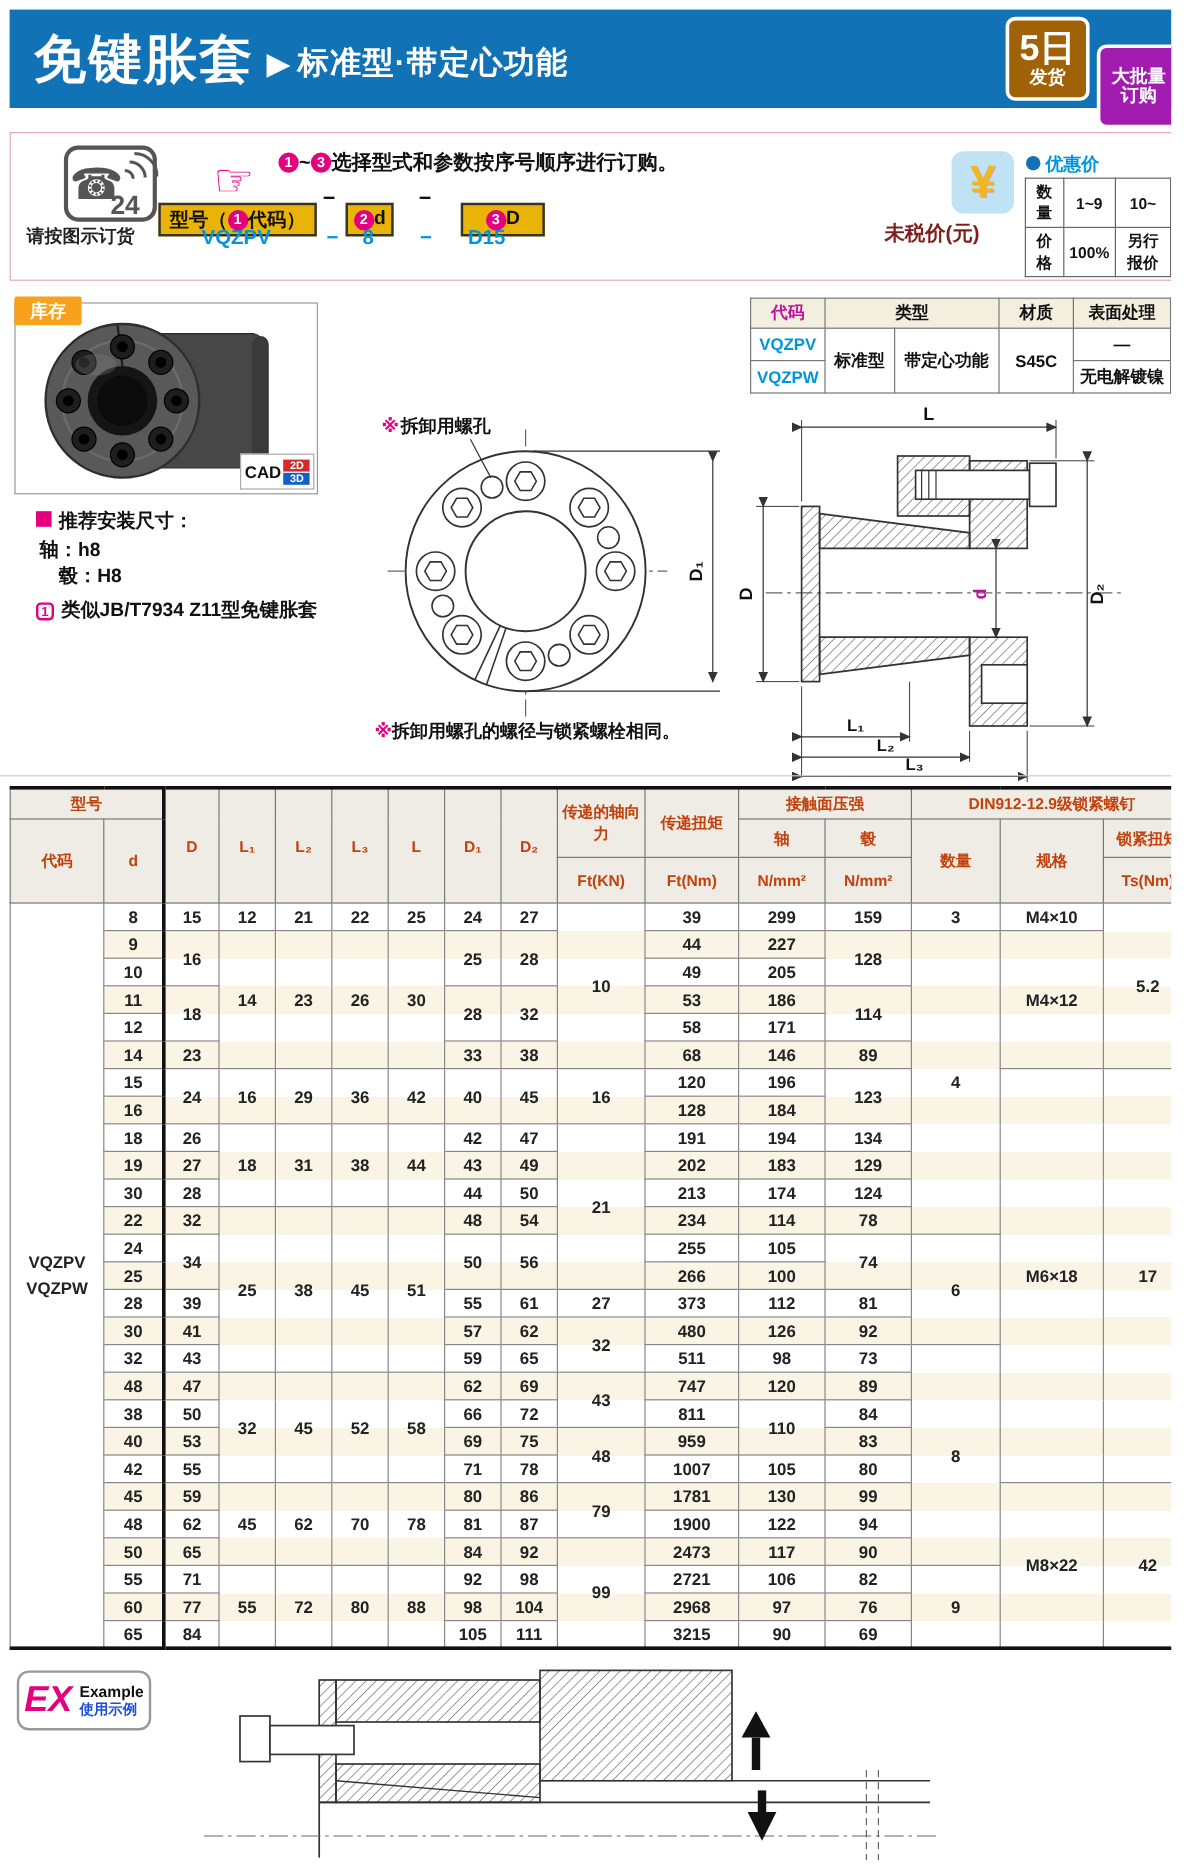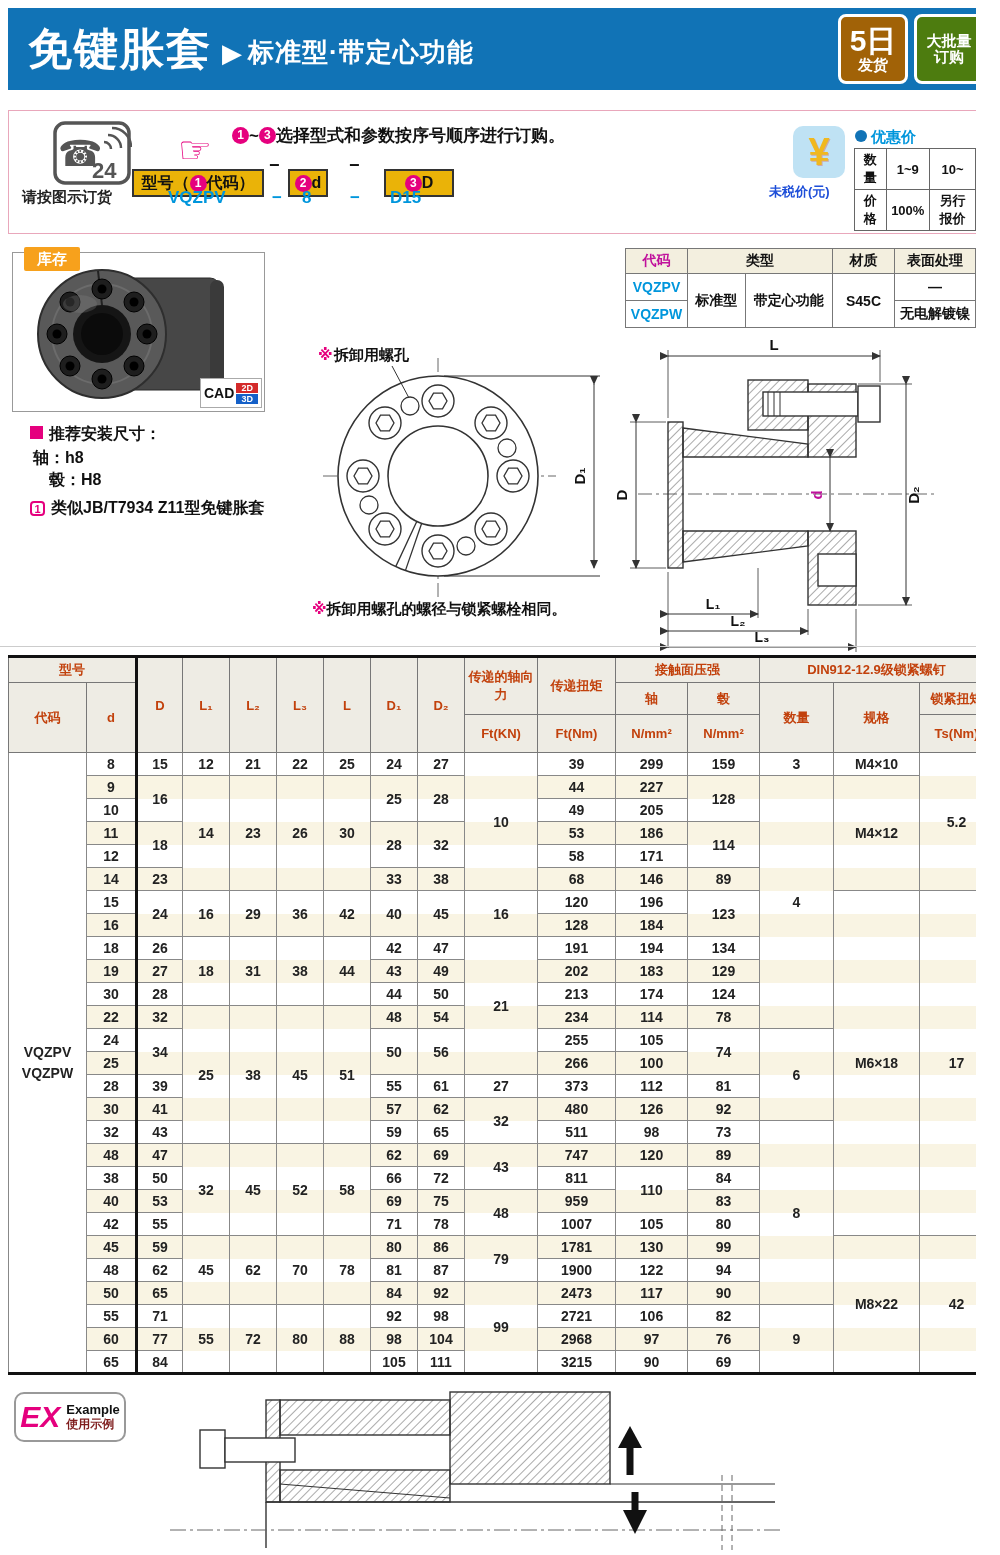--- a/index.html
+++ b/index.html
@@ -10,50 +10,50 @@
 
   
   .banner { left:8px; top:8px; width:984px; height:82px; background:#1173b6; display:flex; align-items:center; }
   .banner-title { color:#fff; font-weight:bold; font-size:44px; margin-left:20px; letter-spacing:2px; }
   .banner-arrow { color:#fff; font-size:26px; margin:8px 6px 0 10px; }
   .banner-sub { color:#fff; font-weight:bold; font-size:26px; margin-top:6px; letter-spacing:1px; }
   .badges { position:absolute; right:8px; top:6px; display:flex; gap:6px; }
   .badge { width:70px; height:70px; border:3px solid #fff; border-radius:8px; color:#fff; font-weight:bold;
            display:flex; flex-direction:column; align-items:center; justify-content:center; line-height:1.05; }
   .badge-pink { background:#a16207; }
-  .badge-purple { background:#4d7c0f; }
+  .badge-purple { background:#a21caf;margin-top:23px; }
   .badge .big { font-size:30px; }
   .badge .small { font-size:15px; }
 
   
   .order-box { left:8px; top:110px; width:984px; height:124px; border:1px solid #e9a7bb; background:#fff; }
   .phone-caption { left:22px; top:188px; width:140px; font-size:15px; font-weight:bold; color:#222; }
   .finger { left:178px; top:128px; font-size:38px; color:#e5007e; }
   .circle-num { display:inline-block; width:17px; height:17px; border-radius:50%; background:#e5007e; color:#fff;
                 font-size:12px; line-height:17px; text-align:center; font-weight:bold; vertical-align:2px; }
   .instruction { left:232px; top:124px; font-size:17px; font-weight:bold; color:#111; }
   .fmt-row { left:132px; top:153px; width:520px; height:28px; }
   .fmt-box { position:absolute; top:16px; height:28px; border:2px solid #333; background:#eab308; font-size:16px;
              font-weight:bold; color:#111; display:flex; align-items:center; justify-content:center; }
   .fmt-dash { position:absolute; top:2px; font-size:18px; font-weight:bold; color:#111; }
   .ex-row { left:132px; top:188px; width:520px; height:22px; color:#0096dc; font-weight:bold; font-size:17px; }
   .ex-item { position:absolute; top:0; }
   .yen-box { left:793px; top:126px; width:52px; height:52px; background:#bfe2f4; border-radius:10px;
              display:flex; align-items:center; justify-content:center; }
   .yen-sym { color:#f0b81e; font-size:38px; font-weight:bold; text-shadow:1px 1px 0 #caa; }
-  .yen-caption { left:769px; top:183px; width:90px; color:#1d4ed8; font-size:13px; font-weight:bold; }
+  .yen-caption { left:737px; top:183px; width:90px; color:#7f1d1d; font-size:17px; font-weight:bold; }
   .promo-title { left:855px; top:128px; color:#0096dc; font-weight:bold; font-size:15px; }
   .promo-dot { display:inline-block; width:12px; height:12px; border-radius:50%; background:#1173b6; margin-right:4px; }
   .price-table { left:854px; top:148px; border-collapse:collapse; }
   .price-table td { border:1px solid #666; font-size:13px; font-weight:bold; text-align:center; padding:2px 4px; color:#111; }
 
   
   .photo-box { left:12px; top:252px; width:253px; height:160px; border:1px solid #999; background:#fff; }
   .stock-badge { left:12px; top:247px; width:56px; height:24px; background:#f7a11c; color:#fff; font-weight:bold;
-                 font-size:15px; display:flex; align-items:center; justify-content:center; border-radius:2px;margin-left:12px; }
+                 font-size:15px; display:flex; align-items:center; justify-content:center; border-radius:2px; }
   .cad-badge { left:200px; top:378px; height:30px; display:flex; align-items:center; border:1px solid #aaa;
                background:#fff; padding:0 3px; gap:2px; }
   .cad-label { font-size:14px; font-weight:bold; color:#111; }
   .cad-stack { display:flex; flex-direction:column; gap:1px; }
   .cad-2d { background:#d42a2a; color:#fff; font-size:9px; font-weight:bold; width:22px; text-align:center; }
   .cad-3d { background:#1460c8; color:#fff; font-size:9px; font-weight:bold; width:22px; text-align:center; }
   .note-title { font-size:16px; font-weight:bold; color:#111;padding-left:16px; }
   .pink-sq { display:inline-block; width:13px; height:13px; background:#e5007e; margin-right:6px; }
   .pink-info { display:inline-block; width:15px; height:15px; border:2px solid #e5007e; border-radius:4px; color:#e5007e;
                font-size:11px; font-weight:bold; text-align:center; line-height:12px; margin-right:6px; }
@@ -79,21 +79,21 @@
   .thick-r { border-right:3px solid #111 !important; }
   .code-cell { color:#0096dc; font-size:15px; font-weight:bold; background:#fff; }
   .code-cell div { line-height:1.5; }
 
   
   .ex-badge { left:14px; top:1392px; width:112px; height:50px; border:2px solid #999; border-radius:10px; background:#fff;
               display:flex; align-items:center; justify-content:center; gap:6px; }
   .ex-logo { color:#e5007e; font-size:30px; font-weight:bold; font-style:italic; }
   .ex-texts { display:flex; flex-direction:column; line-height:1.1; }
   .ex-en { font-size:13px; font-weight:bold; color:#111; }
-  .ex-cn { font-size:12px; font-weight:bold; color:#7f1d1d; }
+  .ex-cn { font-size:12px; font-weight:bold; color:#1d4ed8; }
 
   svg text { font-family:"Liberation Sans","DejaVu Sans",sans-serif; }
 </style>
 </head>
 <body>
 
 <div class="page">
 
   <div class="abs banner">
     <span class="banner-title">免键胀套</span>

